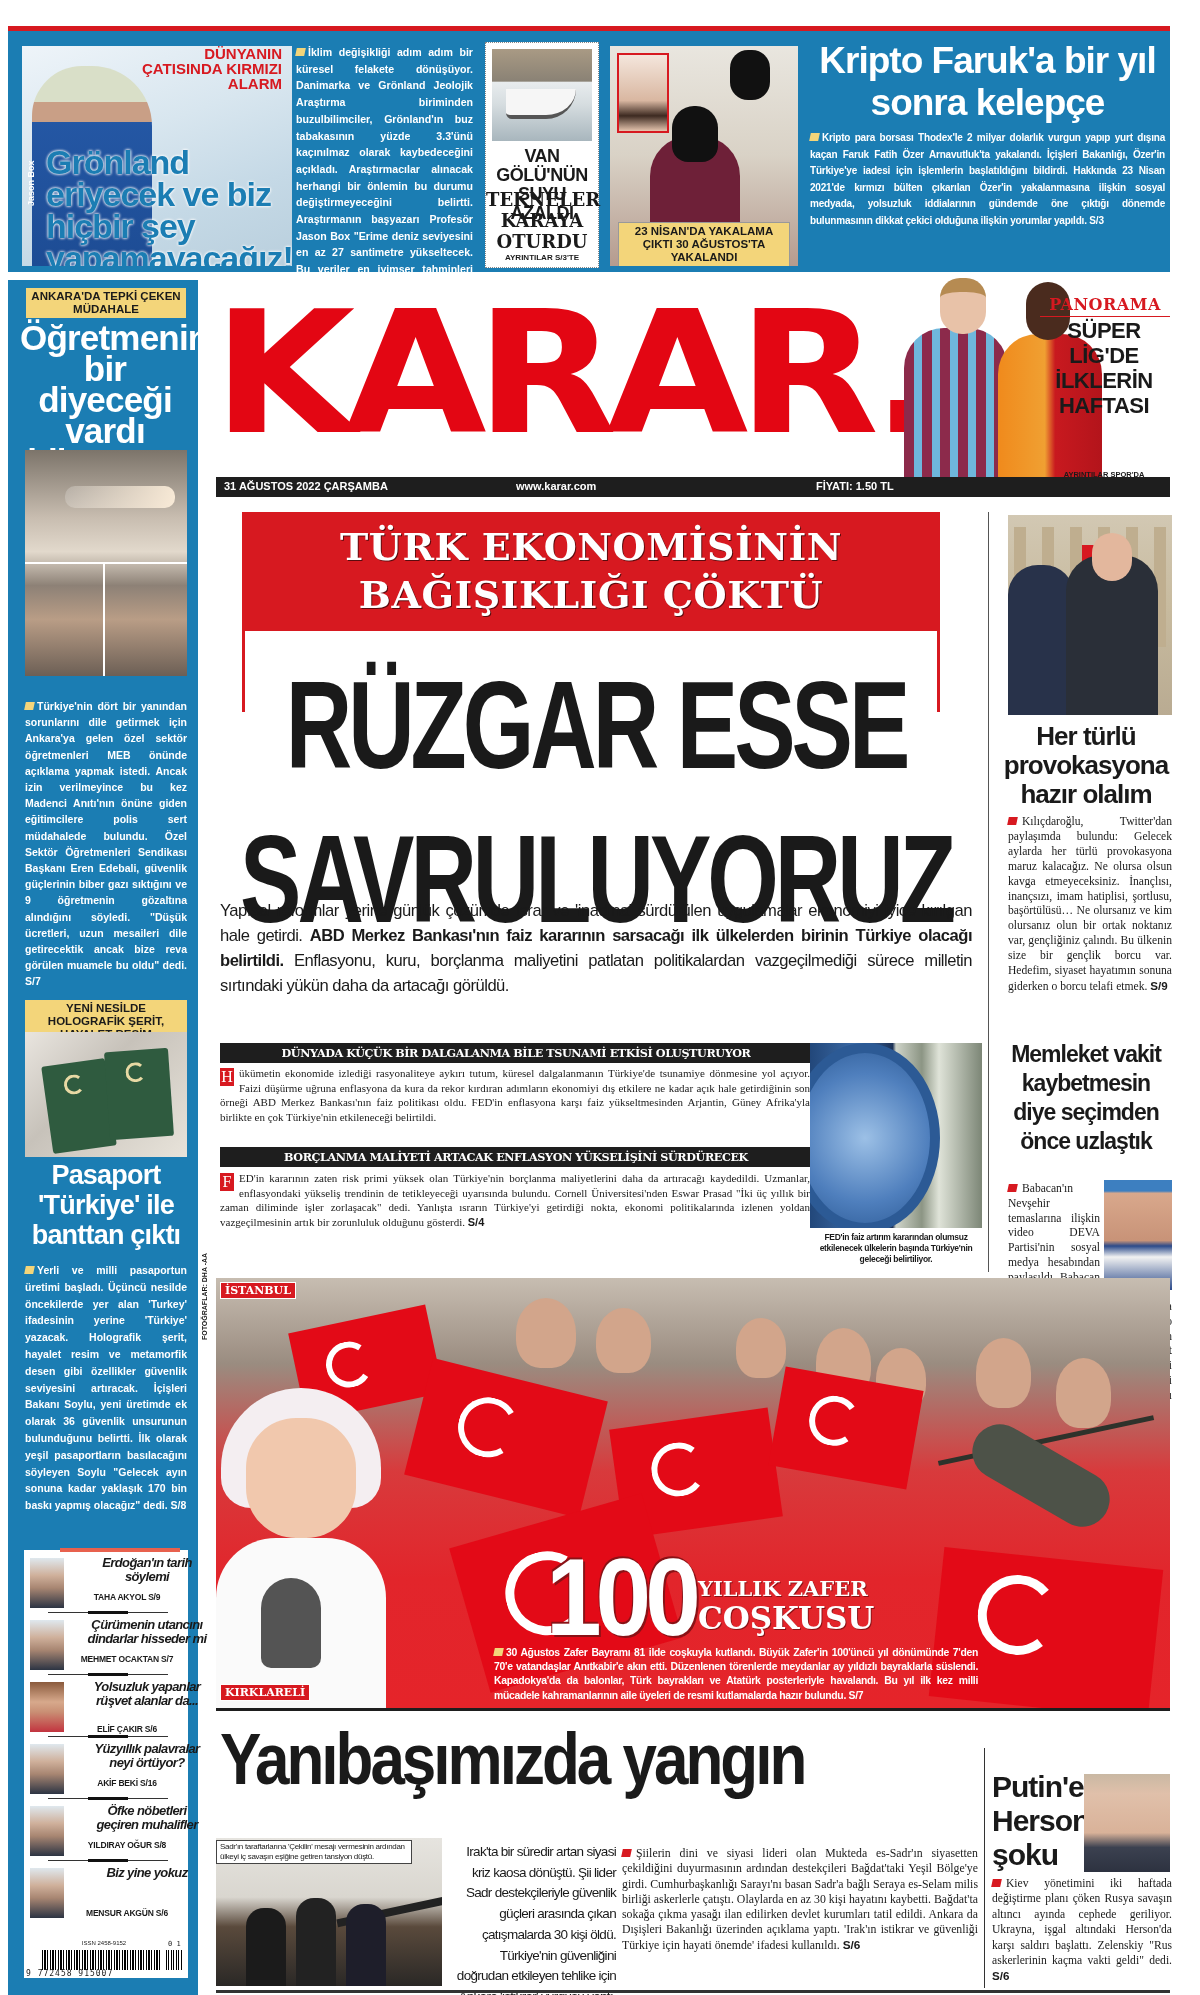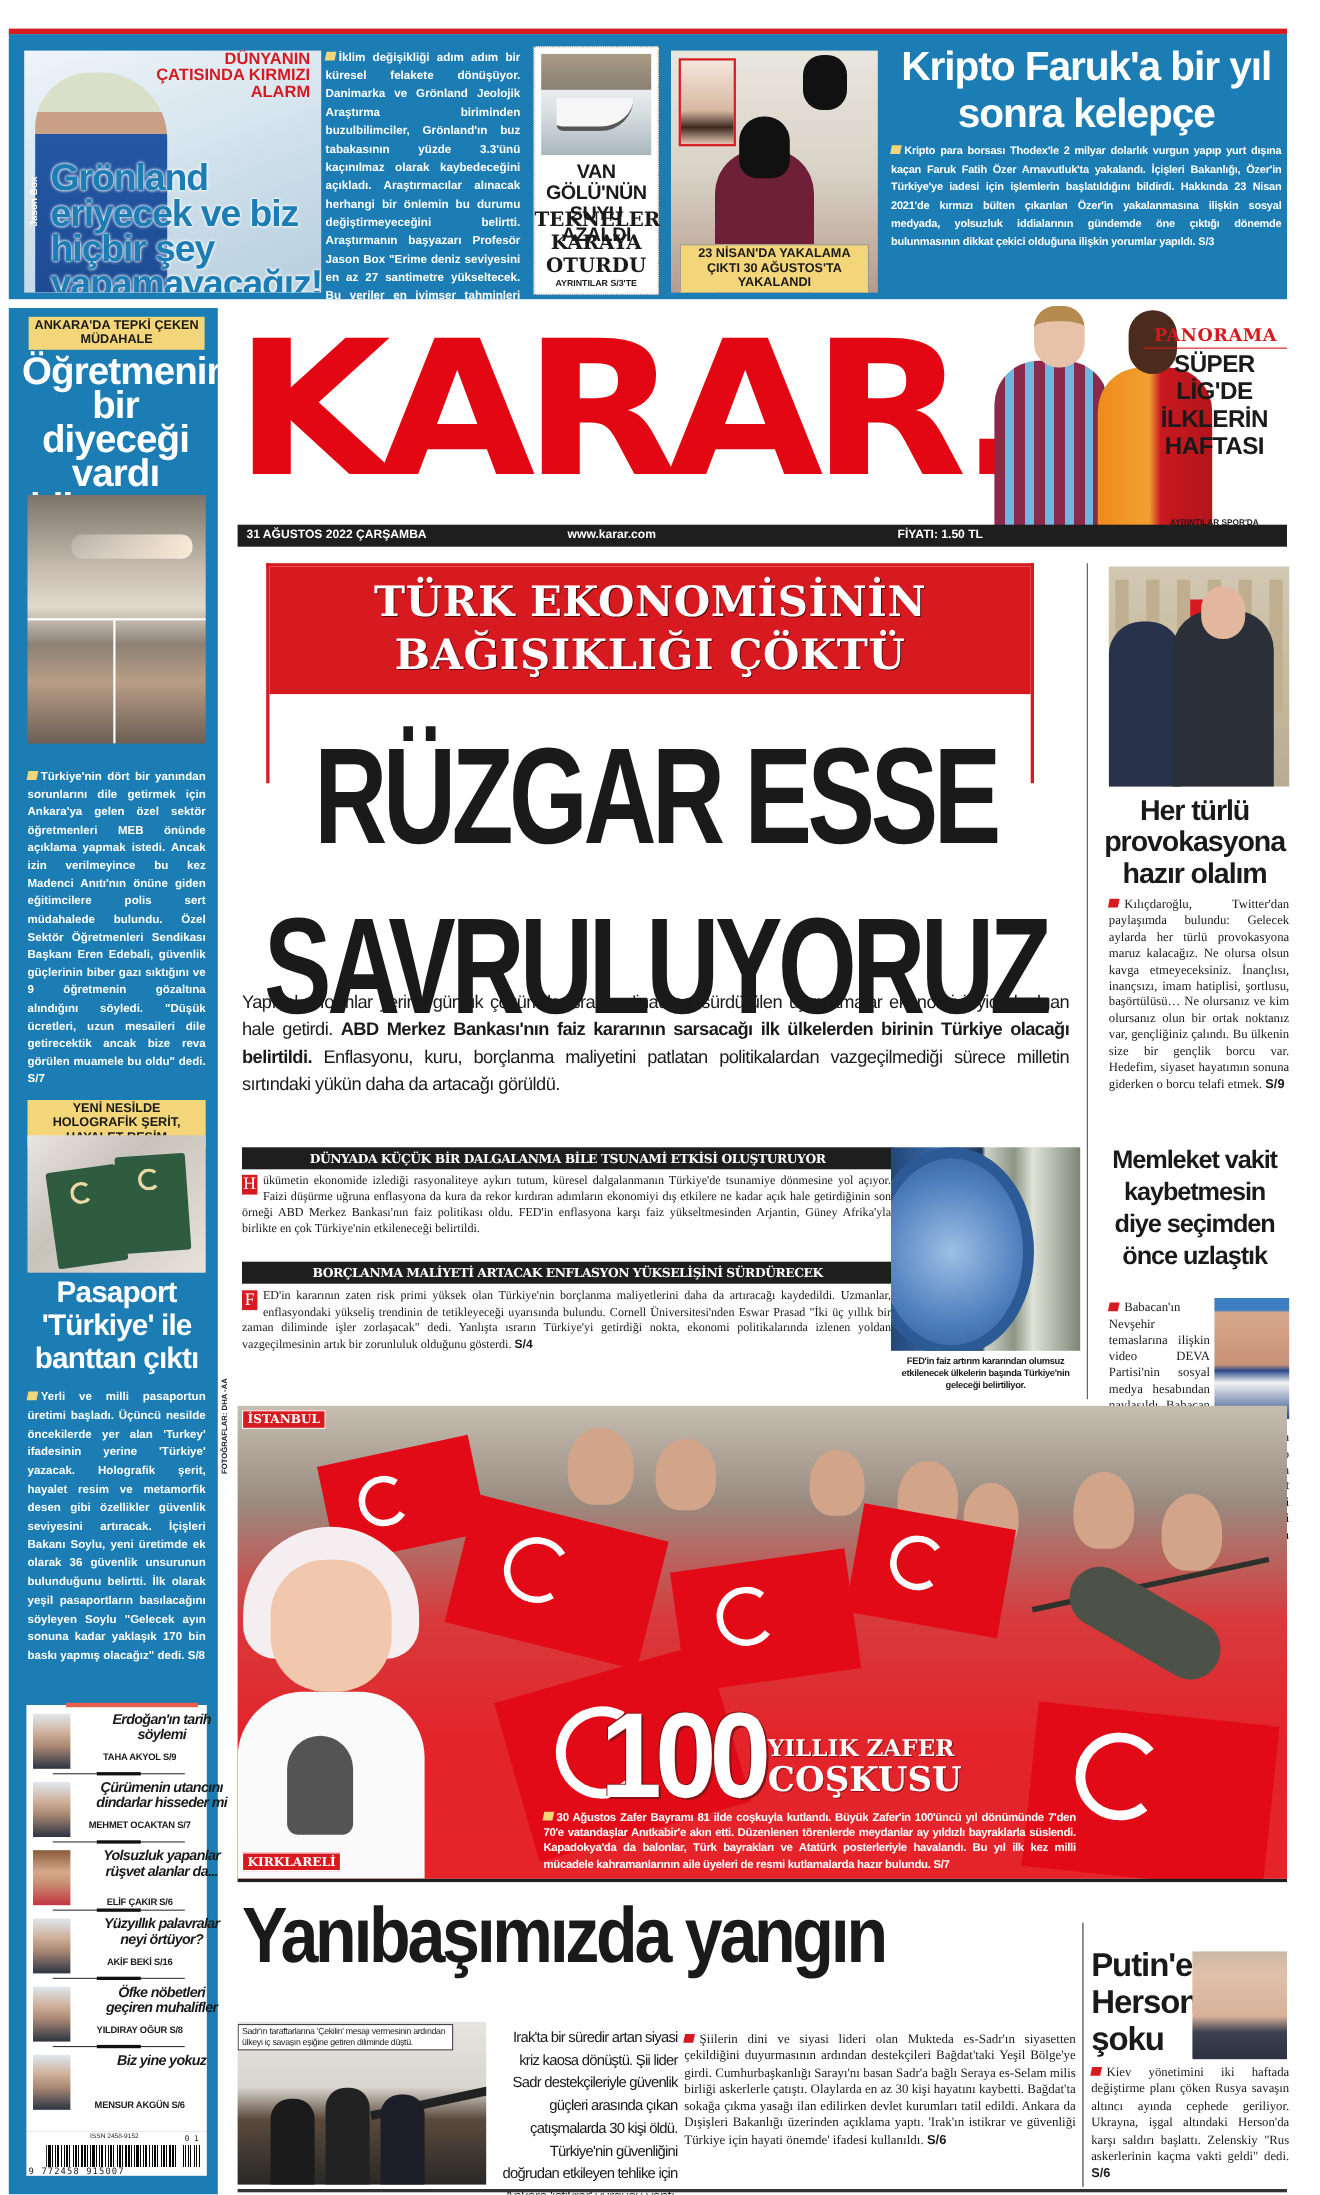--- a/index.html
+++ b/index.html
@@ -375,21 +375,21 @@
 </div>
 <div class="abs" id="photo-credit">FOTOĞRAFLAR: DHA -AA</div>
 <div class="abs" id="hero-bottom"></div>
 
 <div class="abs" id="yani-headline">Yanıbaşımızda yangın</div>
 <div class="abs" id="sadr-photo">
   <div class="abs" id="sadr-gun"></div>
   <div class="abs" style="left:30px; top:70px; width:40px; height:80px; background:#1b1b1b; border-radius:18px 18px 0 0;"></div>
   <div class="abs" style="left:80px; top:60px; width:40px; height:90px; background:#222; border-radius:18px 18px 0 0;"></div>
   <div class="abs" style="left:130px; top:66px; width:40px; height:84px; background:#1e1e2a; border-radius:18px 18px 0 0;"></div>
-  <div class="abs" id="sadr-caption">Sadr'ın taraftarlarına 'Çekilin' mesajı vermesinin ardından ülkeyi iç savaşın eşiğine getiren diliminde düştü.</div>
+  <div class="abs" id="sadr-caption">Sadr'ın taraftarlarına 'Çekilin' mesajı vermesinin ardından ülkeyi iç savaşın eşiğine getiren tansiyon düştü.</div>
 </div>
 <div class="abs" id="sadr-summary">Irak'ta bir süredir artan siyasi kriz kaosa dönüştü. Şii lider Sadr destekçileriyle güvenlik güçleri arasında çıkan çatışmalarda 30 kişi öldü. Türkiye'nin güvenliğini doğrudan etkileyen tehlike için Ankara 'istikrar' vurgusu yaptı.</div>
 <div class="abs" id="sadr-text"><span class="bullet-red"></span><span>Şiilerin dini ve siyasi lideri olan Mukteda es-Sadr'ın siyasetten çekildiğini duyurmasının ardından destekçileri Bağdat'taki Yeşil Bölge'ye girdi. Cumhurbaşkanlığı Sarayı'nı basan Sadr'a bağlı Seraya es-Selam milis birliği askerlerle çatıştı. Olaylarda en az 30 kişi hayatını kaybetti. Bağdat'ta sokağa çıkma yasağı ilan edilirken devlet kurumları tatil edildi. Ankara da Dışişleri Bakanlığı üzerinden açıklama yaptı. 'Irak'ın istikrar ve güvenliği Türkiye için hayati önemde' ifadesi kullanıldı.</span> <span class="ref">S/6</span></div>
 <div class="abs" id="col-divider-bottom"></div>
 
 <div class="abs" id="rc-headline3">Putin'e Herson şoku</div>
 <div class="abs" id="rc-putin"></div>
 <div class="abs" id="rc-text3"><span class="bullet-red"></span><span>Kiev yönetimini iki haftada değiştirme planı çöken Rusya savaşın altıncı ayında cephede geriliyor. Ukrayna, işgal altındaki Herson'da karşı saldırı başlattı. Zelenskiy "Rus askerlerinin kaçma vakti geldi" dedi.</span> <span class="ref">S/6</span></div>
 
 <div class="abs" id="bottom-rule"></div>

